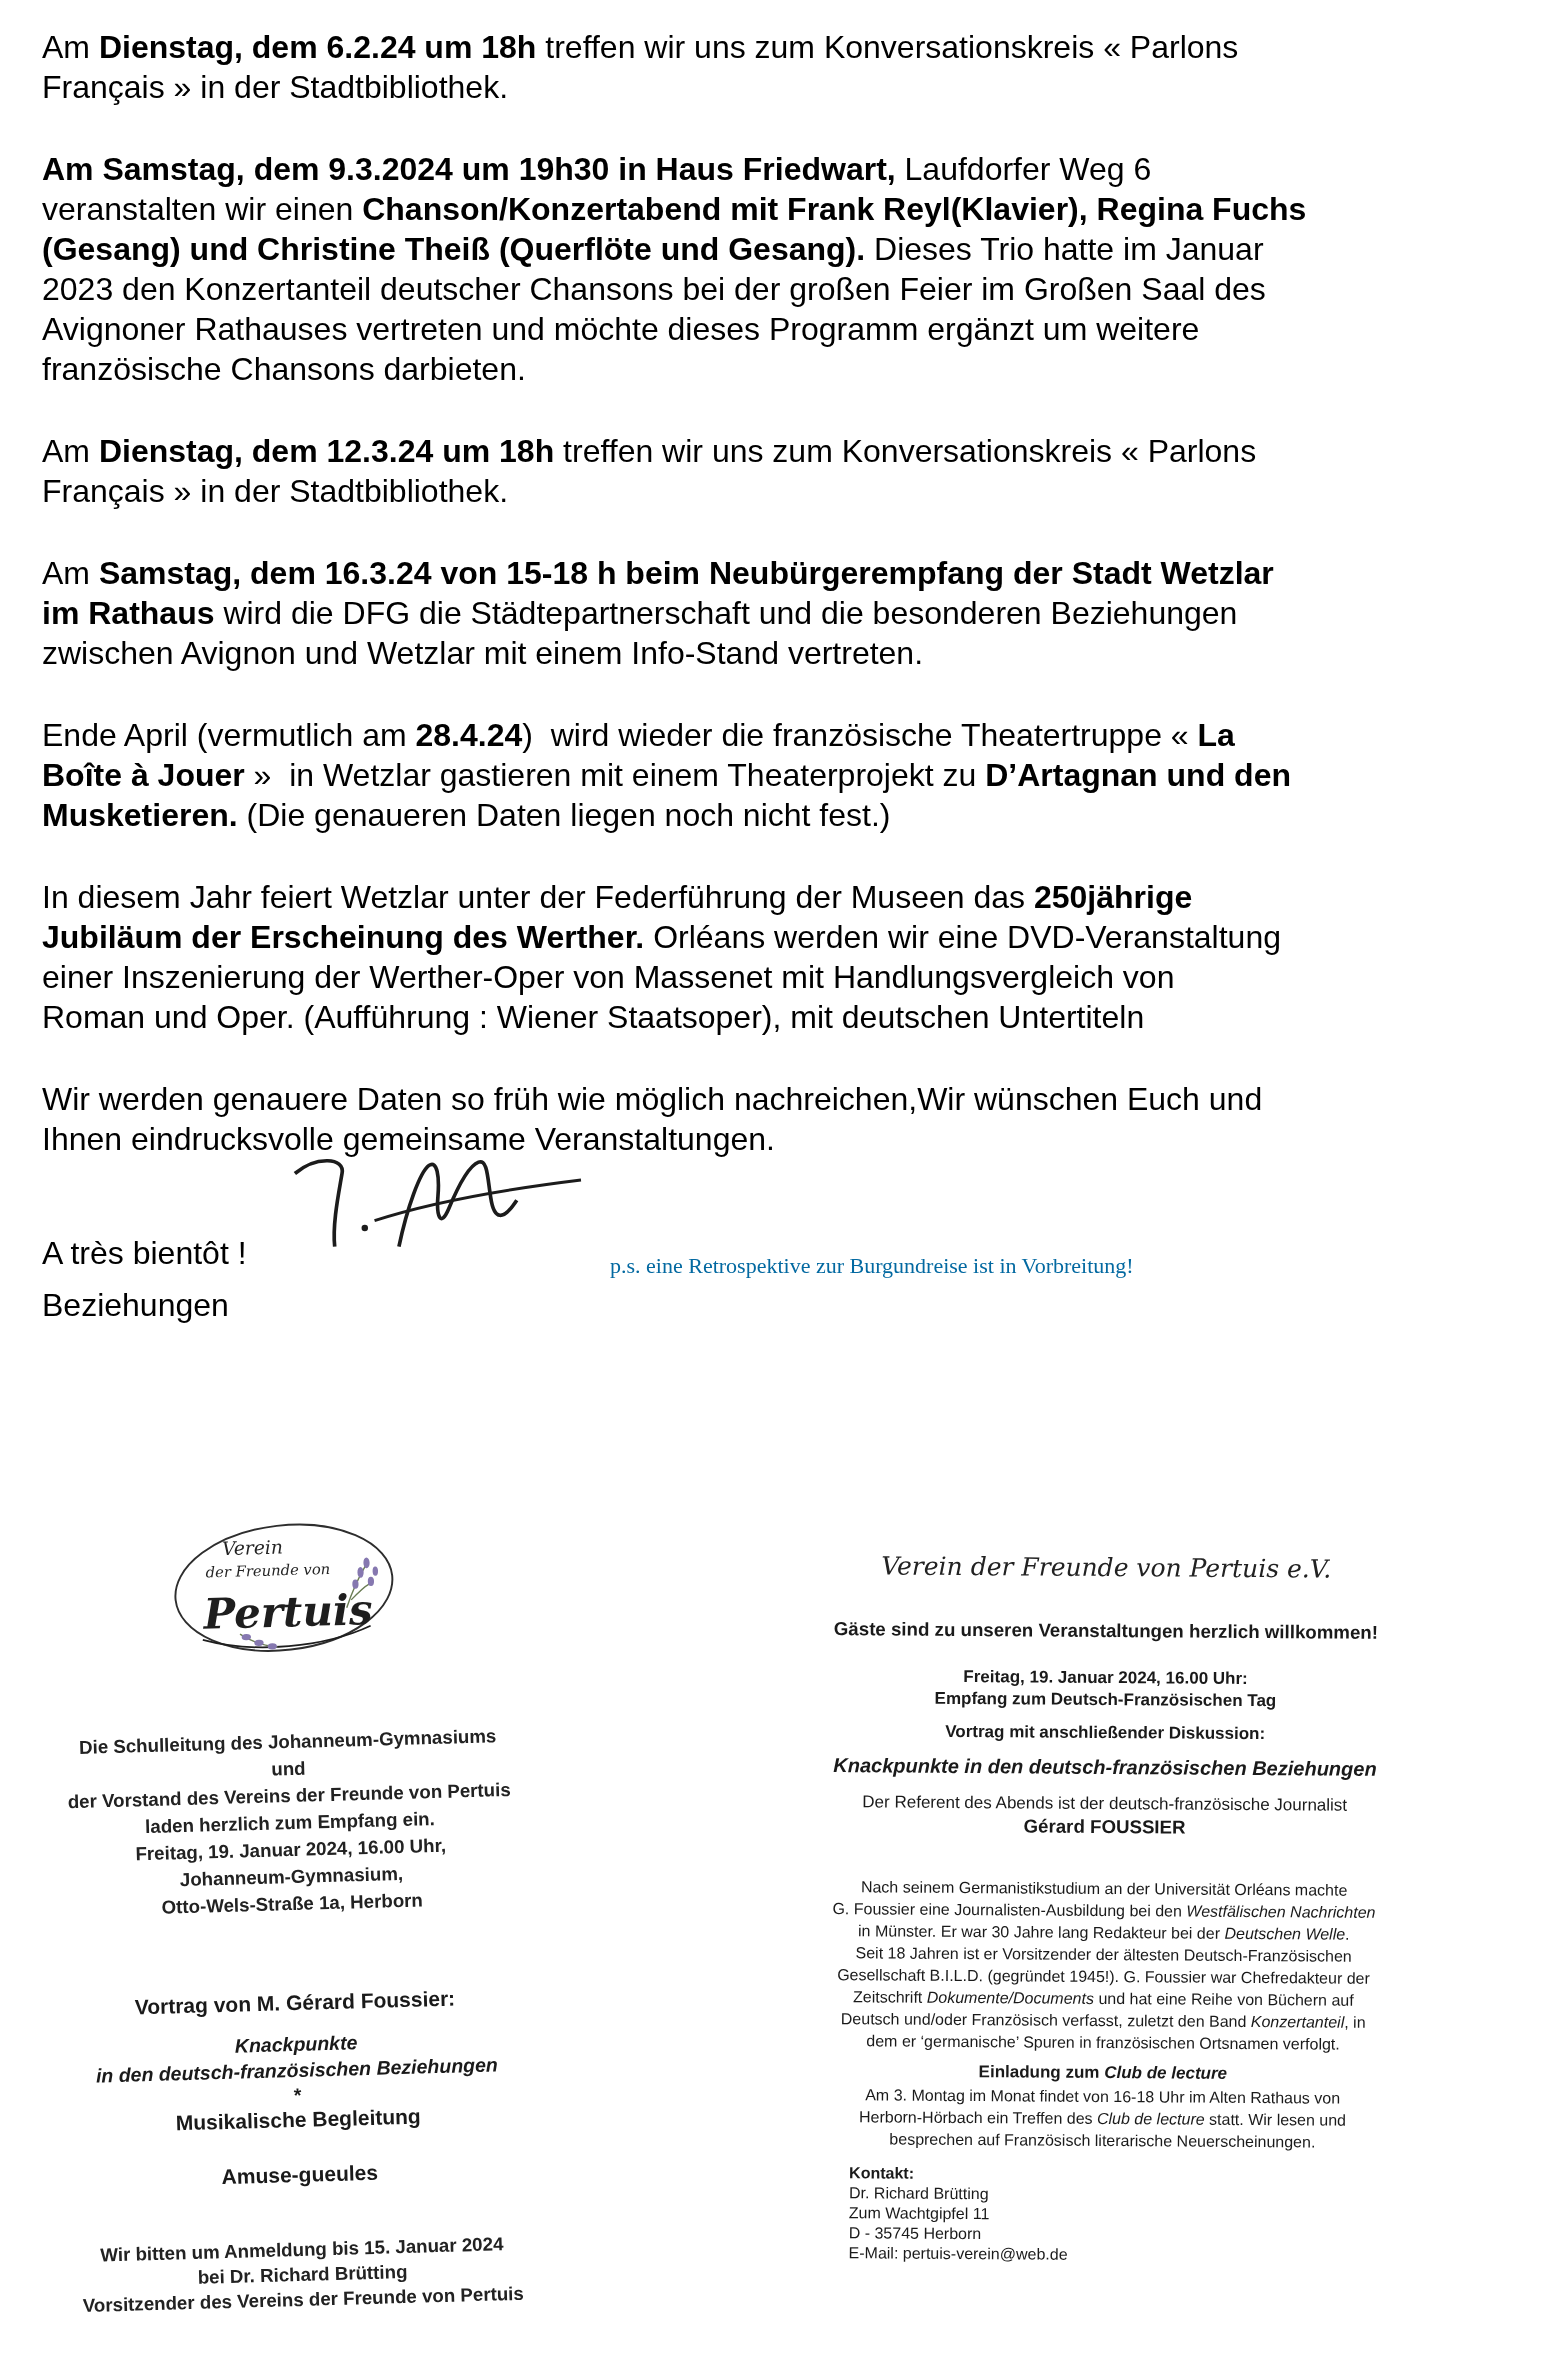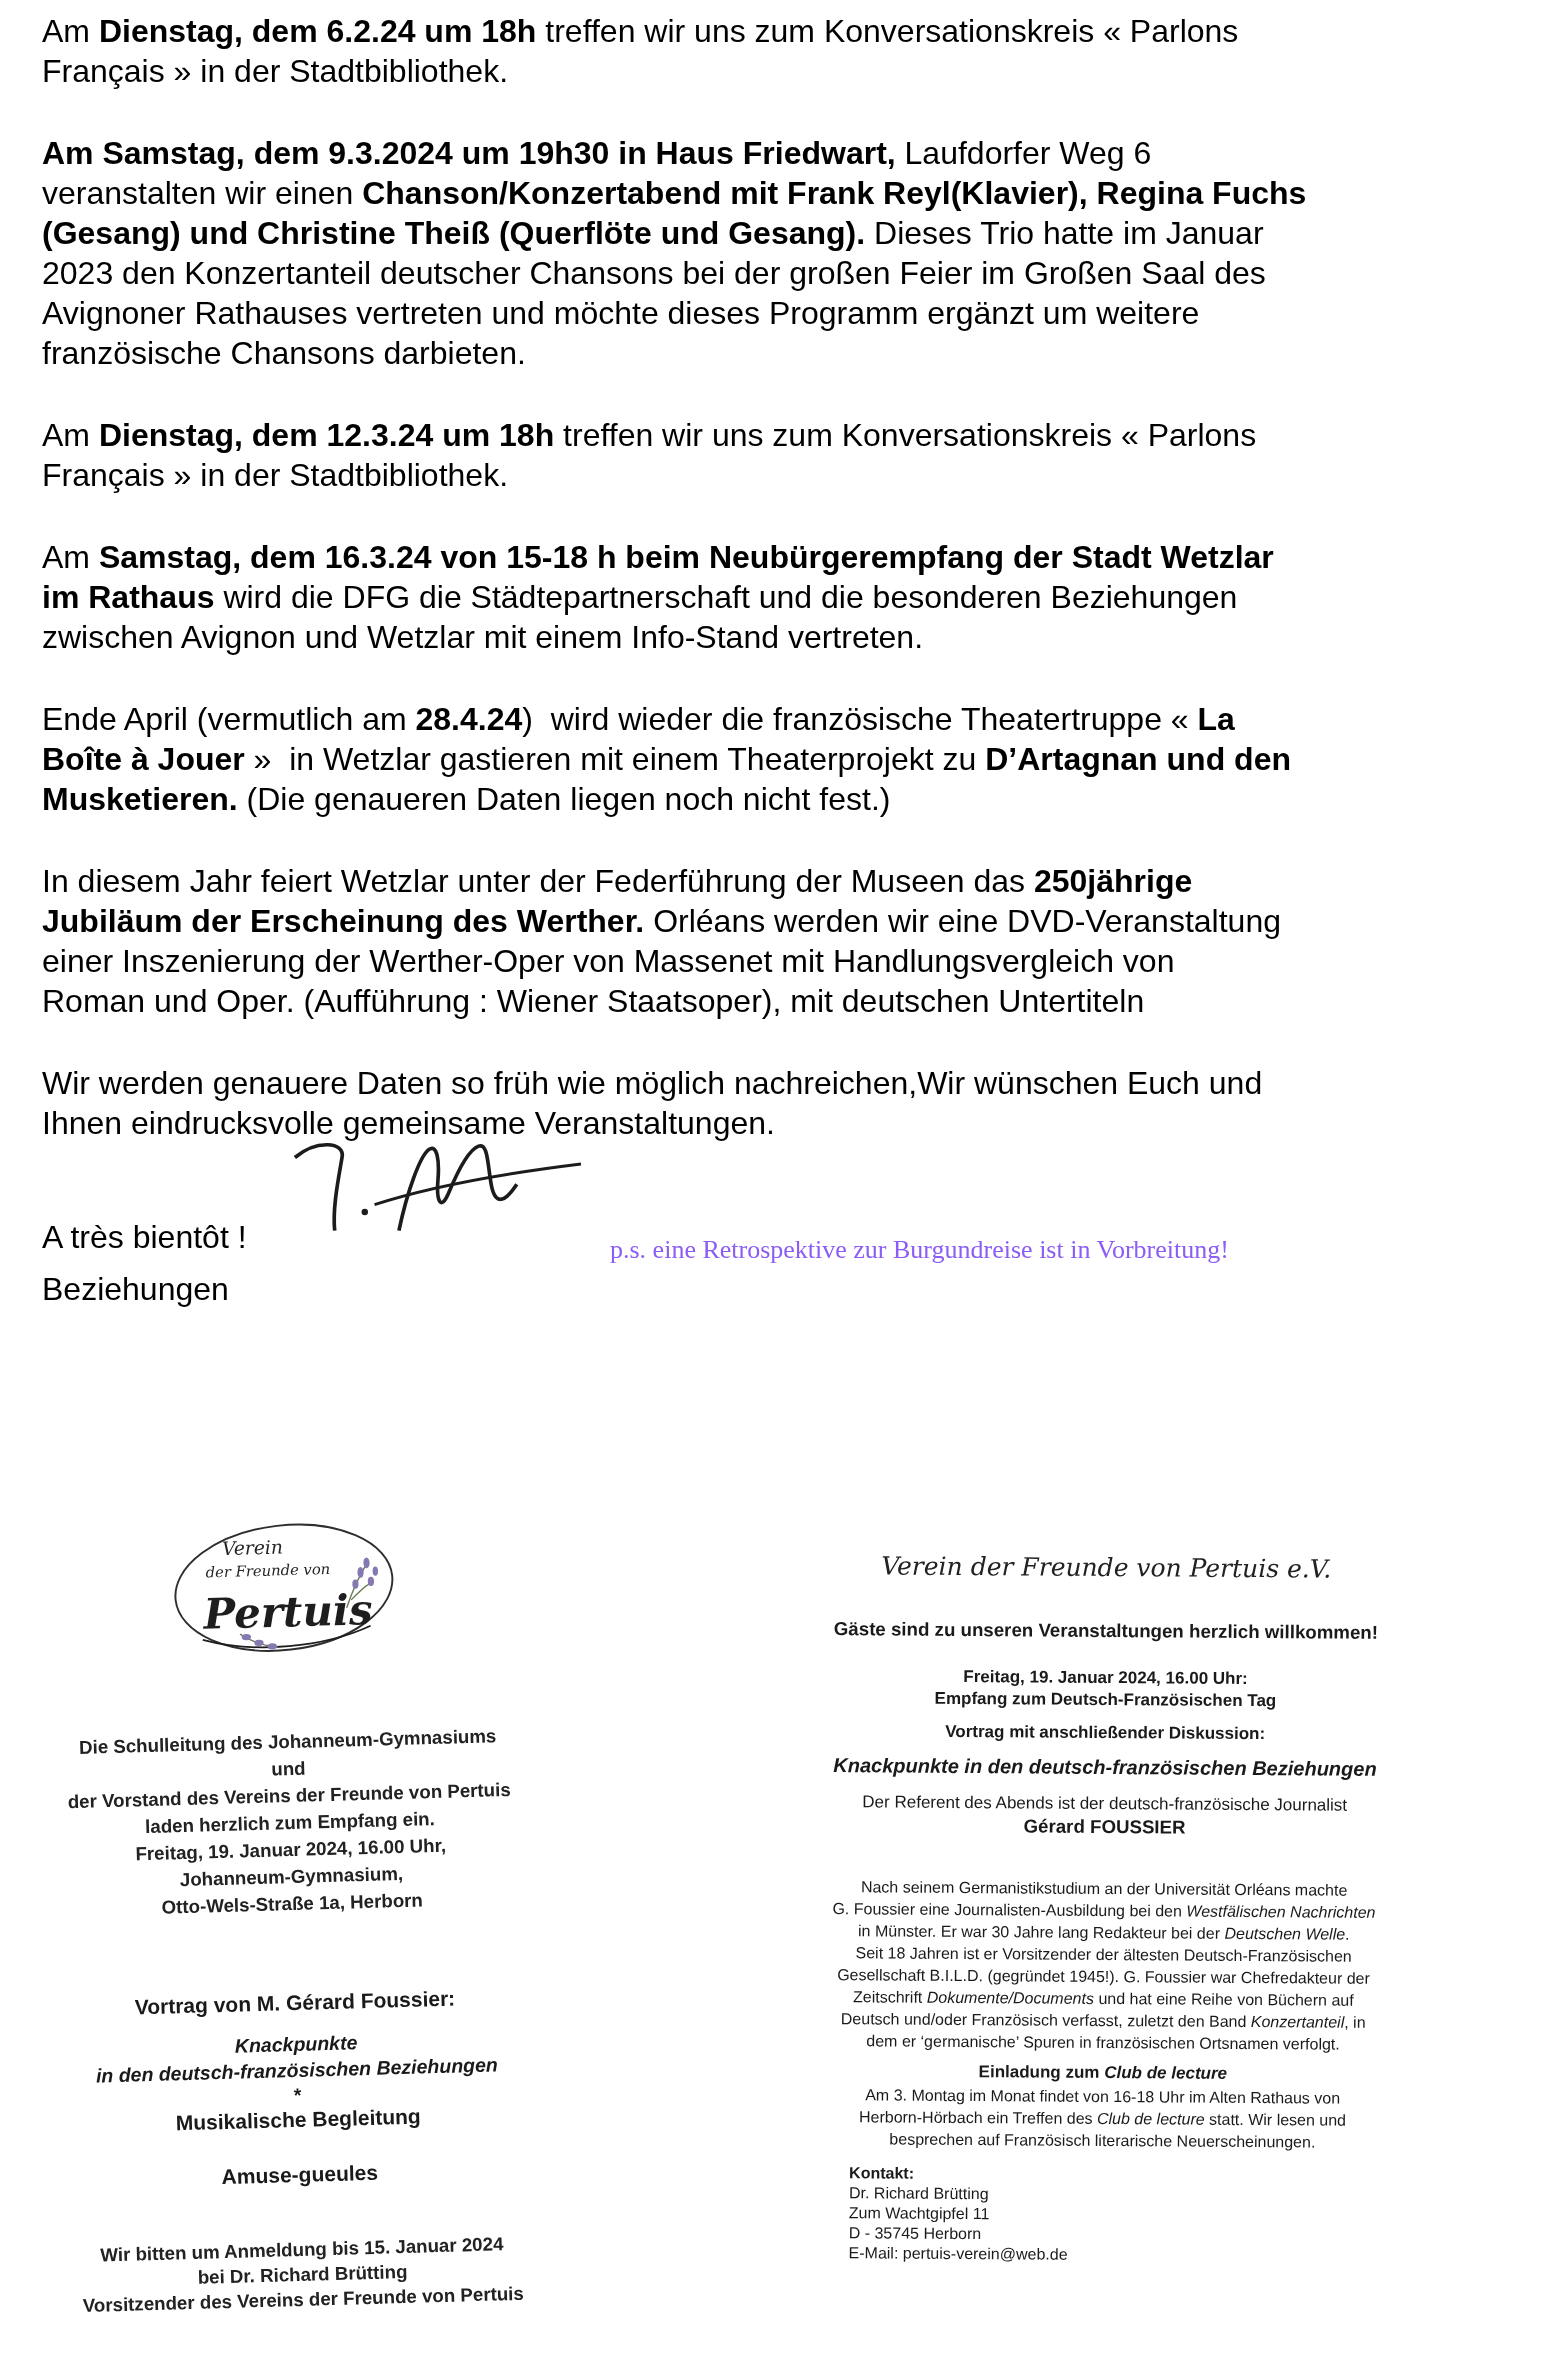--- a/index.html
+++ b/index.html
@@ -3,25 +3,25 @@
 <meta charset="utf-8">
 <style>
   html,body{margin:0;padding:0;background:#fff;}
   .page{position:relative;width:1558px;height:2377px;background:#ffffff;overflow:hidden;
         font-family:"Liberation Sans",sans-serif;color:#000;}
   .b{font-weight:bold;}
   .i{font-style:italic;}
 
   
   .letter{position:absolute;left:42px;top:11.4px;width:1485px;font-size:32px;line-height:40px;}
-  .para{margin:0 0 42px 0;white-space:pre-wrap;}
+  .para{margin:16px 0 42px 0;white-space:pre-wrap;}
   .closing{position:relative;margin-top:68px;font-size:32px;line-height:52px;}
   .closing-line{white-space:pre;}
-  .ps{position:absolute;left:568px;top:13px;color:#8b5cf6;
-      font-family:"Liberation Serif",serif;font-size:26px;white-space:pre;}
+  .ps{position:absolute;left:568px;top:13px;color:#0369a1;
+      font-family:"Liberation Serif",serif;font-size:22px;white-space:pre;}
   .signature{position:absolute;left:235px;top:-78px;width:317px;height:110px;}
   .signature path{fill:none;stroke:#1c1c1c;}
 
   
   .card-left{position:absolute;left:37px;top:1516px;width:511px;text-align:center;
              transform:rotate(-1.6deg);color:#1a1a1a;}
   .lc-logo{display:block;width:244px;height:144px;margin:0 auto 0 auto;}
   .logo-oval{fill:none;stroke:#2e2e2e;stroke-width:2.5;}
   .logo-t1{font:italic 24px "DejaVu Serif",serif;fill:#242424;}
   .logo-t2{font:italic 19px "DejaVu Serif",serif;fill:#242424;}

